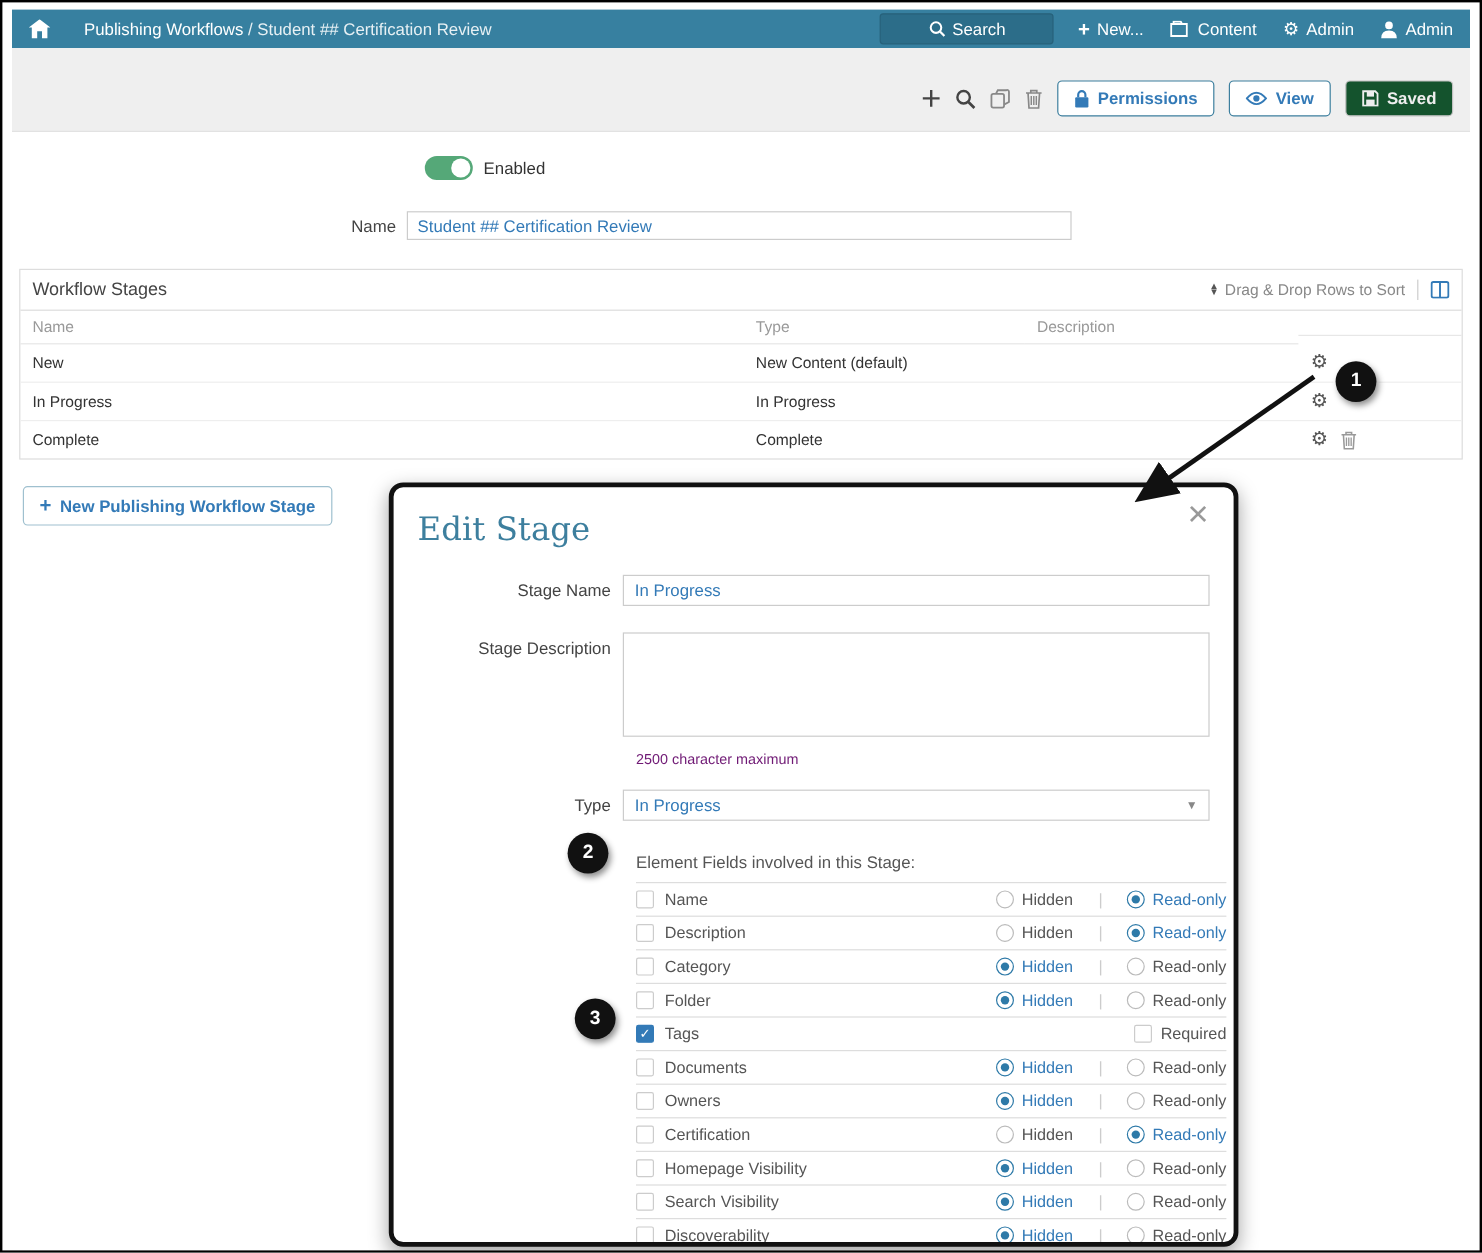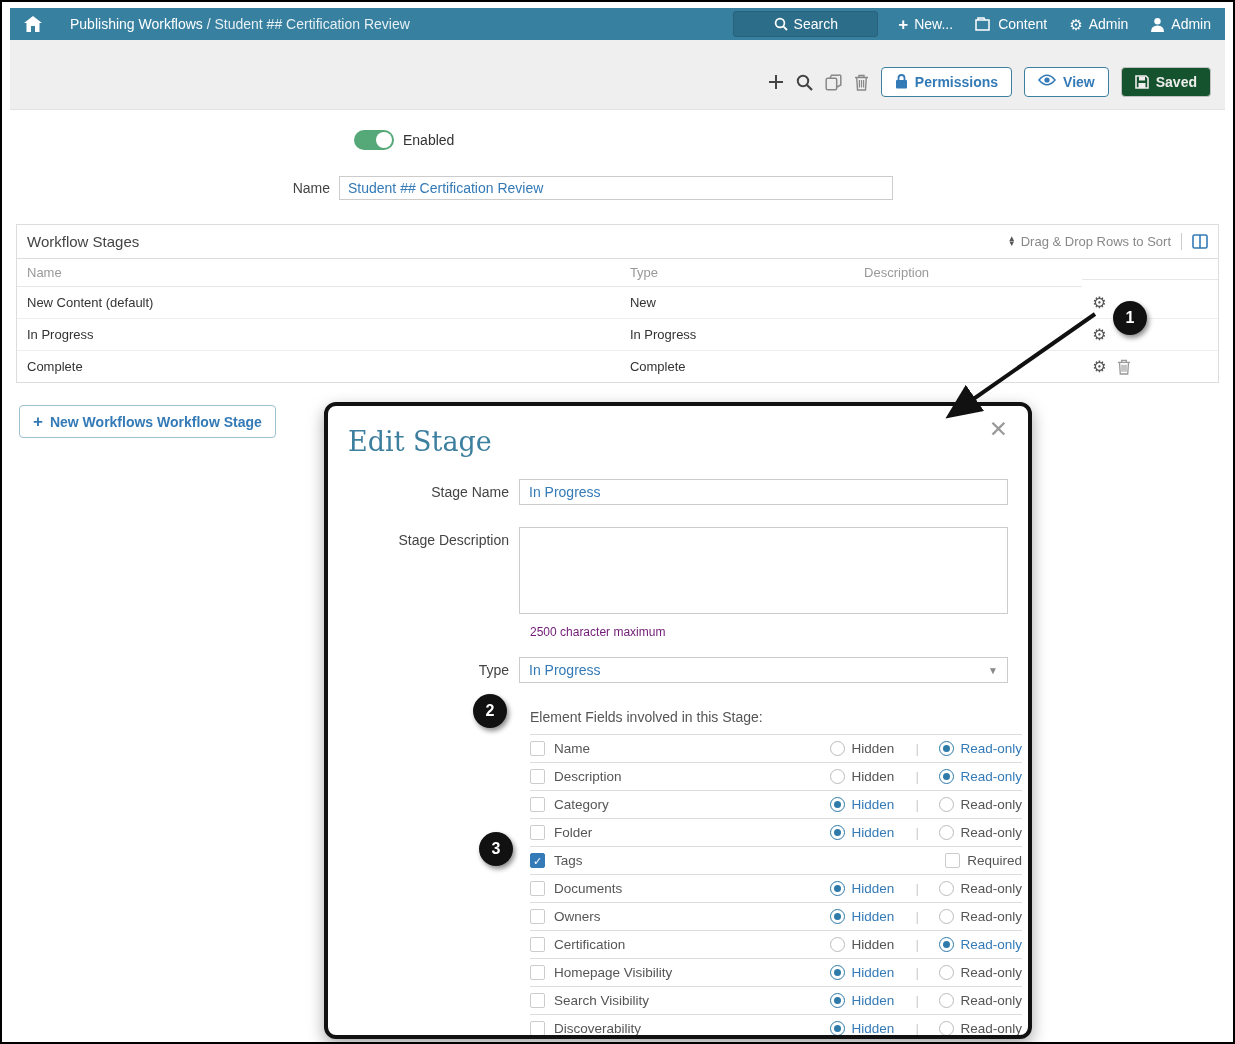--- a/index.html
+++ b/index.html
@@ -19,21 +19,21 @@
   .nav-plus { font-weight:bold; font-size:17px; line-height:1; }
   .nav-gear { font-size:15px; line-height:1; }
 
   
   .tabstrip { position:relative; height:70px; background:#efefef; border-bottom:1px solid #e2e2e2; padding:0 14px; }
   .tabs { position:absolute; left:24px; bottom:-1px; display:flex; align-items:flex-end; }
   .tab { font-size:15px; color:#3d7f9e; padding:10px 16px; cursor:pointer; }
   .tab.active { background:#fff; border-top:3px solid #37809f; border-radius:2px 2px 0 0; padding:9px 16px 11px 16px; }
   .toolbar { position:absolute; right:14px; bottom:12px; display:flex; align-items:center; gap:12px; }
   .tool-ico { display:flex; align-items:center; cursor:pointer; }
-  .btn-outline { display:flex; align-items:flex-start; gap:7px; border:1px solid #3d7f9e; color:#337ab7; background:#fff; border-radius:4px; font-size:14px; font-weight:bold; padding:6px 13px; cursor:pointer; }
+  .btn-outline { display:flex; align-items:center; gap:7px; border:1px solid #3d7f9e; color:#337ab7; background:#fff; border-radius:4px; font-size:14px; font-weight:bold; padding:6px 13px; cursor:pointer; }
   .btn-disabled { display:flex; align-items:center; gap:7px; border:1px solid #c2c2c2; color:#eee; background:#14532d; border-radius:4px; font-size:14px; font-weight:bold; padding:6px 13px; }
 
   
   .toggle-row { margin:20px 0 0 352px; display:flex; align-items:center; gap:9px; }
   .toggle { width:40px; height:20px; border-radius:10px; background:#55a878; position:relative; cursor:pointer; }
   .toggle::after { content:''; position:absolute; right:2px; top:2px; width:16px; height:16px; border-radius:50%; background:#fff; }
   .toggle-label { font-size:14px; color:#333; }
   .name-row { margin:26px 0 0 0; display:flex; align-items:center; }
   .name-label { width:337px; text-align:right; font-size:14px; color:#444; padding-right:9px; }
   .name-input { width:554px; height:24px; border:1px solid #ccc; font-size:14px; color:#337ab7; padding:2px 8px; font-family:"Liberation Sans",sans-serif; }
@@ -243,22 +243,22 @@
       </div>
     </div>
     <div class="grid-row">
       <div class="col-head">Name</div>
       <div class="col-head">Type</div>
       <div class="col-head">Description</div>
       <div class="col-head"></div>
     </div>
     <div id="stage-rows">
   <div class="grid-row trow">
+    <div class="cell">New</div>
     <div class="cell">New Content (default)</div>
-    <div class="cell">New</div>
     <div class="cell"></div>
     <div class="row-actions">
       <span class="gear-glyph">⚙</span>
 
     </div>
   </div>
 
   <div class="grid-row trow">
     <div class="cell">In Progress</div>
     <div class="cell">In Progress</div>
@@ -283,21 +283,21 @@
                 <line x1="9.6" y1="6" x2="9.6" y2="13.5" stroke="#999" stroke-width="1.2"></line>
               </svg>
       </span>
     </div>
   </div>
 </div>
   </div>
 
   <div class="new-stage-btn">
     <span class="plus-teal">+</span>
-    <span>New Workflows Workflow Stage</span>
+    <span>New Publishing Workflow Stage</span>
   </div>
 
   
   <div class="modal">
     <div class="modal-title">Edit Stage</div>
     <div class="modal-close">✕</div>
 
     <div class="m-row">
       <label class="m-label">Stage Name</label>
       <div class="m-field">

